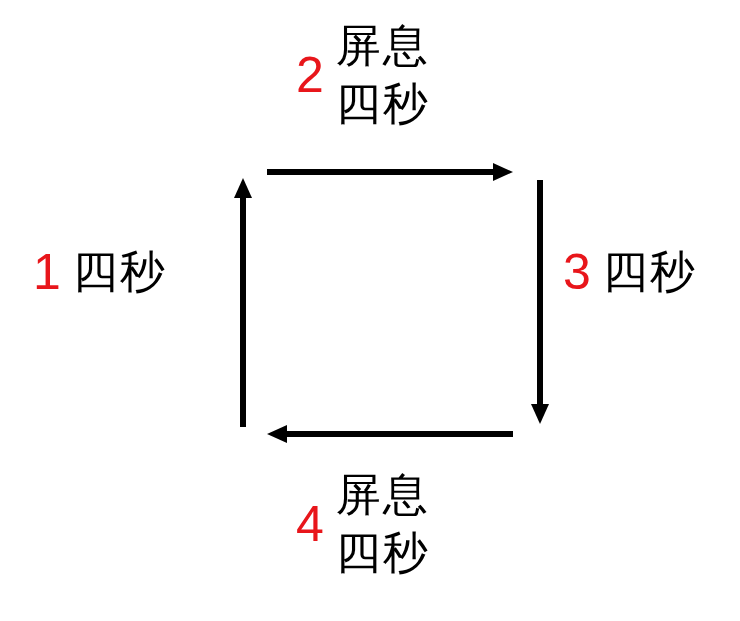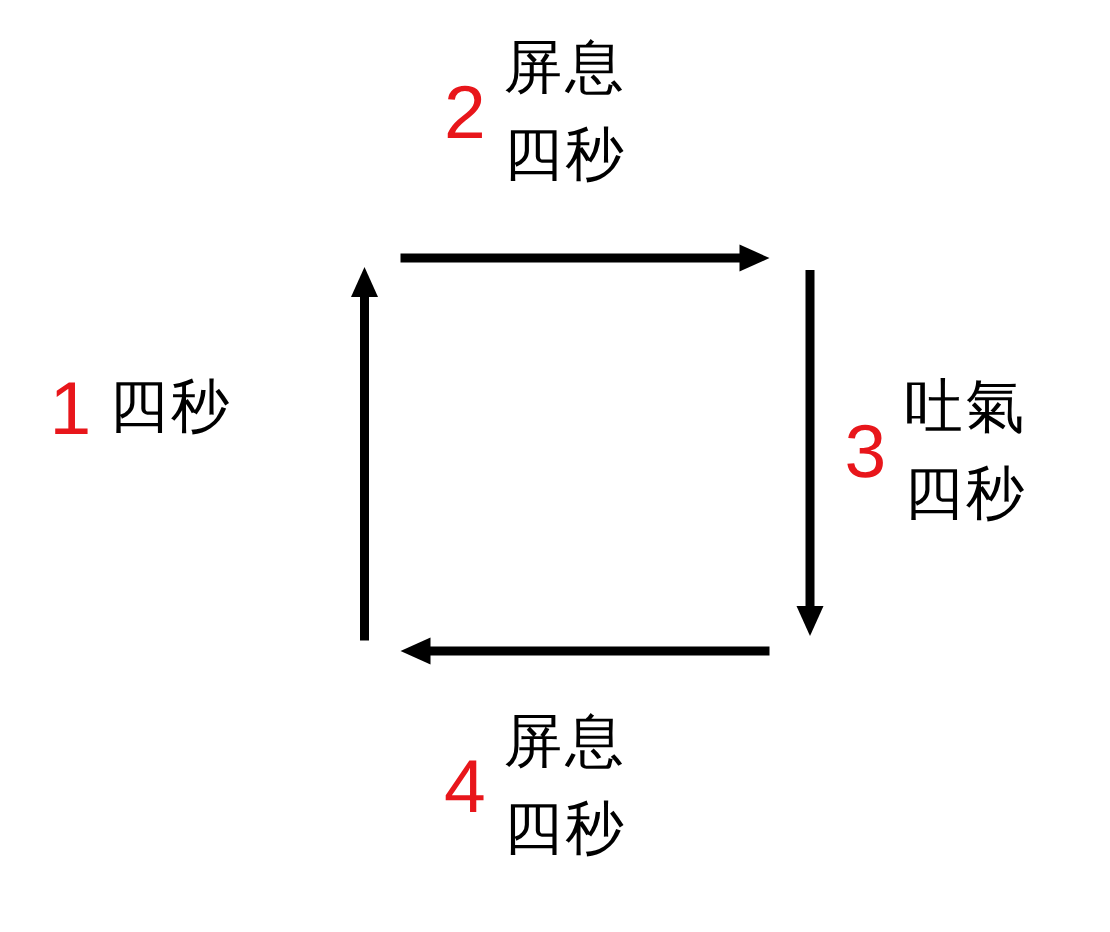--- a/index.html
+++ b/index.html
@@ -30,21 +30,21 @@
       font-size: 50px;
       font-weight: 400;
       line-height: 1;
       margin-right: 12px;
     }
     .step-text {
       display: flex;
       flex-direction: column;
       color: #000000;
       font-family: "DejaVu Sans", sans-serif;
-      font-size: 39px;
+      font-size: 45px;
       line-height: 58px;
       letter-spacing: 2px;
     }
     #step-1 { left: 33px; top: 243px; }
     #step-2 { left: 296px; top: 17px; }
     #step-3 { left: 563px; top: 243px; }
     #step-4 { left: 296px; top: 466px; }
   </style>
 </head>
 <body>
@@ -83,21 +83,20 @@
   <span class="step-number">2</span>
   <div class="step-text">
     <span>屏息</span>
     <span>四秒</span>
   </div>
 </div>
 
 <div class="step" id="step-3">
   <span class="step-number">3</span>
   <div class="step-text">
-    <span>吐氣</span>
     <span>四秒</span>
   </div>
 </div>
 
 <div class="step" id="step-4">
   <span class="step-number">4</span>
   <div class="step-text">
     <span>屏息</span>
     <span>四秒</span>
   </div>

